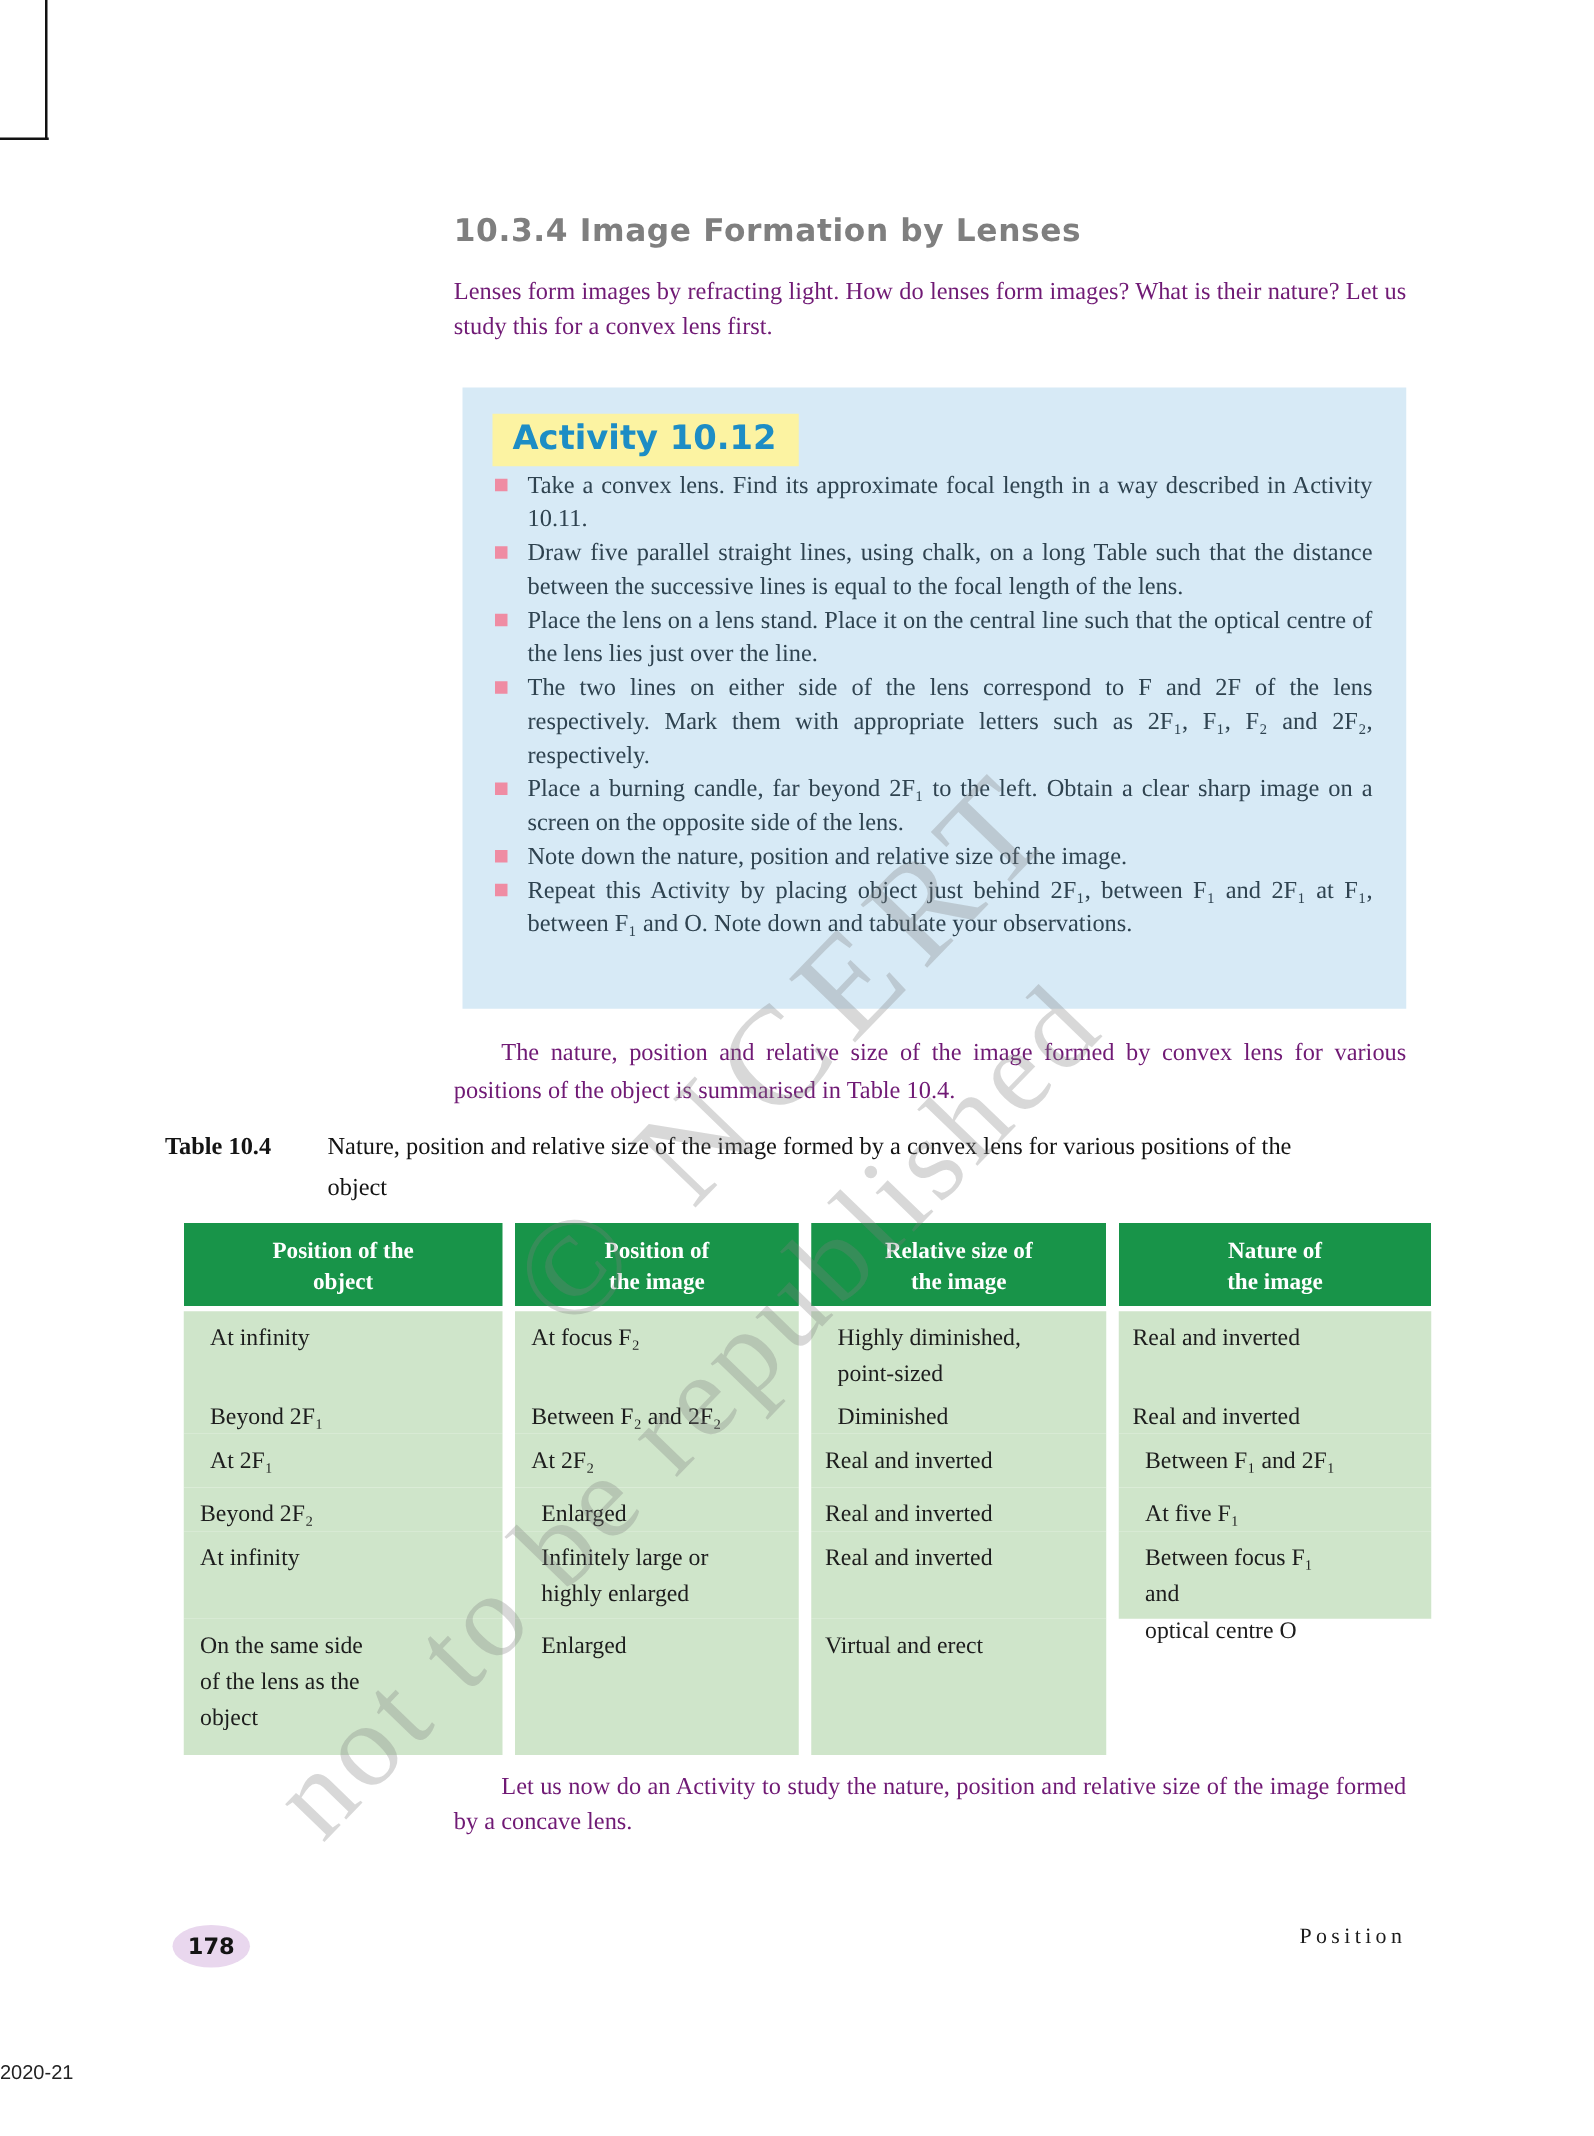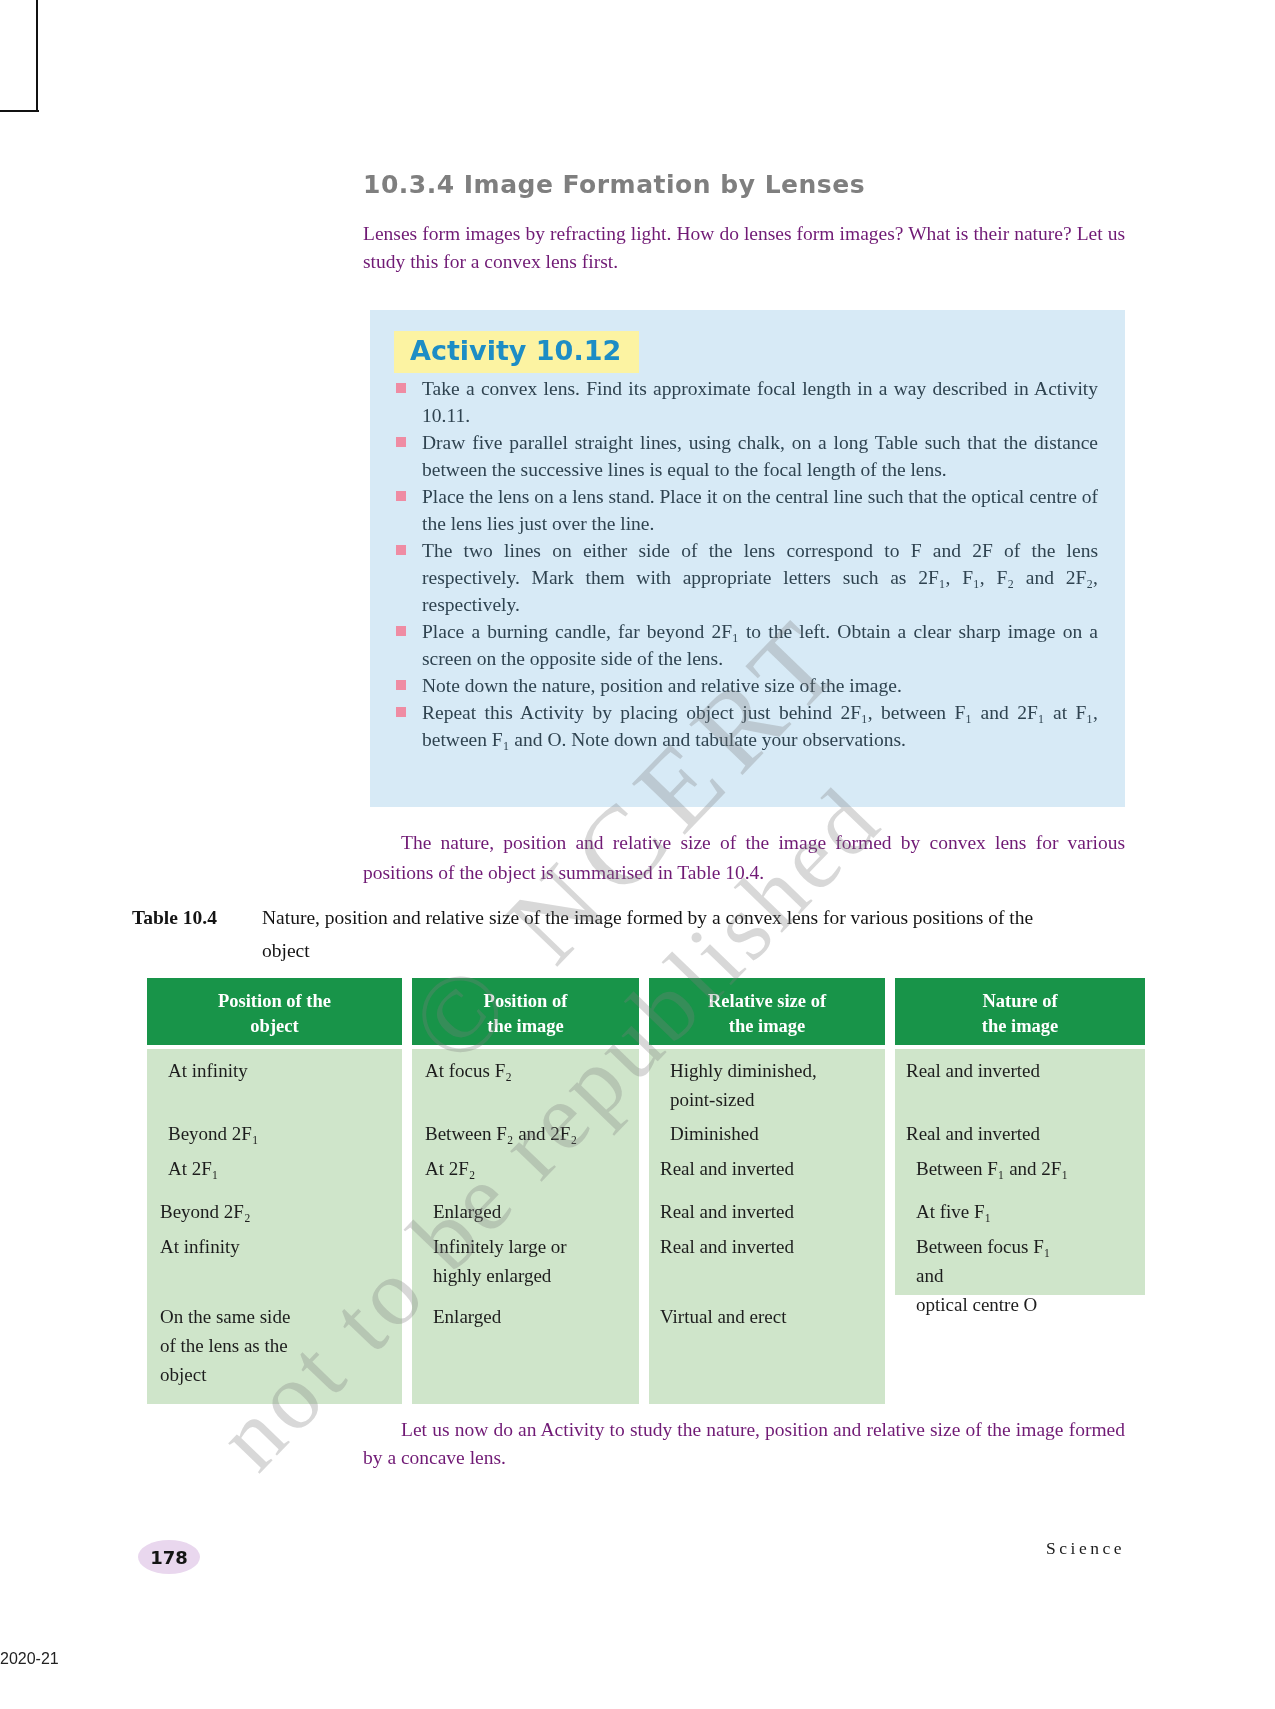--- a/index.html
+++ b/index.html
@@ -178,19 +178,19 @@
     <div class="td c1">On the same side
 of the lens as the
 object</div>
     <div class="td c2">Enlarged</div>
     <div class="td c3">Virtual and erect</div>
   </div>
 
   <div class="para closing">Let us now do an Activity to study the nature, position and relative size of the image formed by a concave lens.</div>
 
   <div class="badge">178</div>
-  <div class="science">Science</div>
+  <div class="science">Position</div>
   <div class="year">2020-21</div>
 
   <div class="wm wm1">© NCERT</div>
   <div class="wm wm2">not to be republished</div>
 
 </div>
 
 </body></html>

